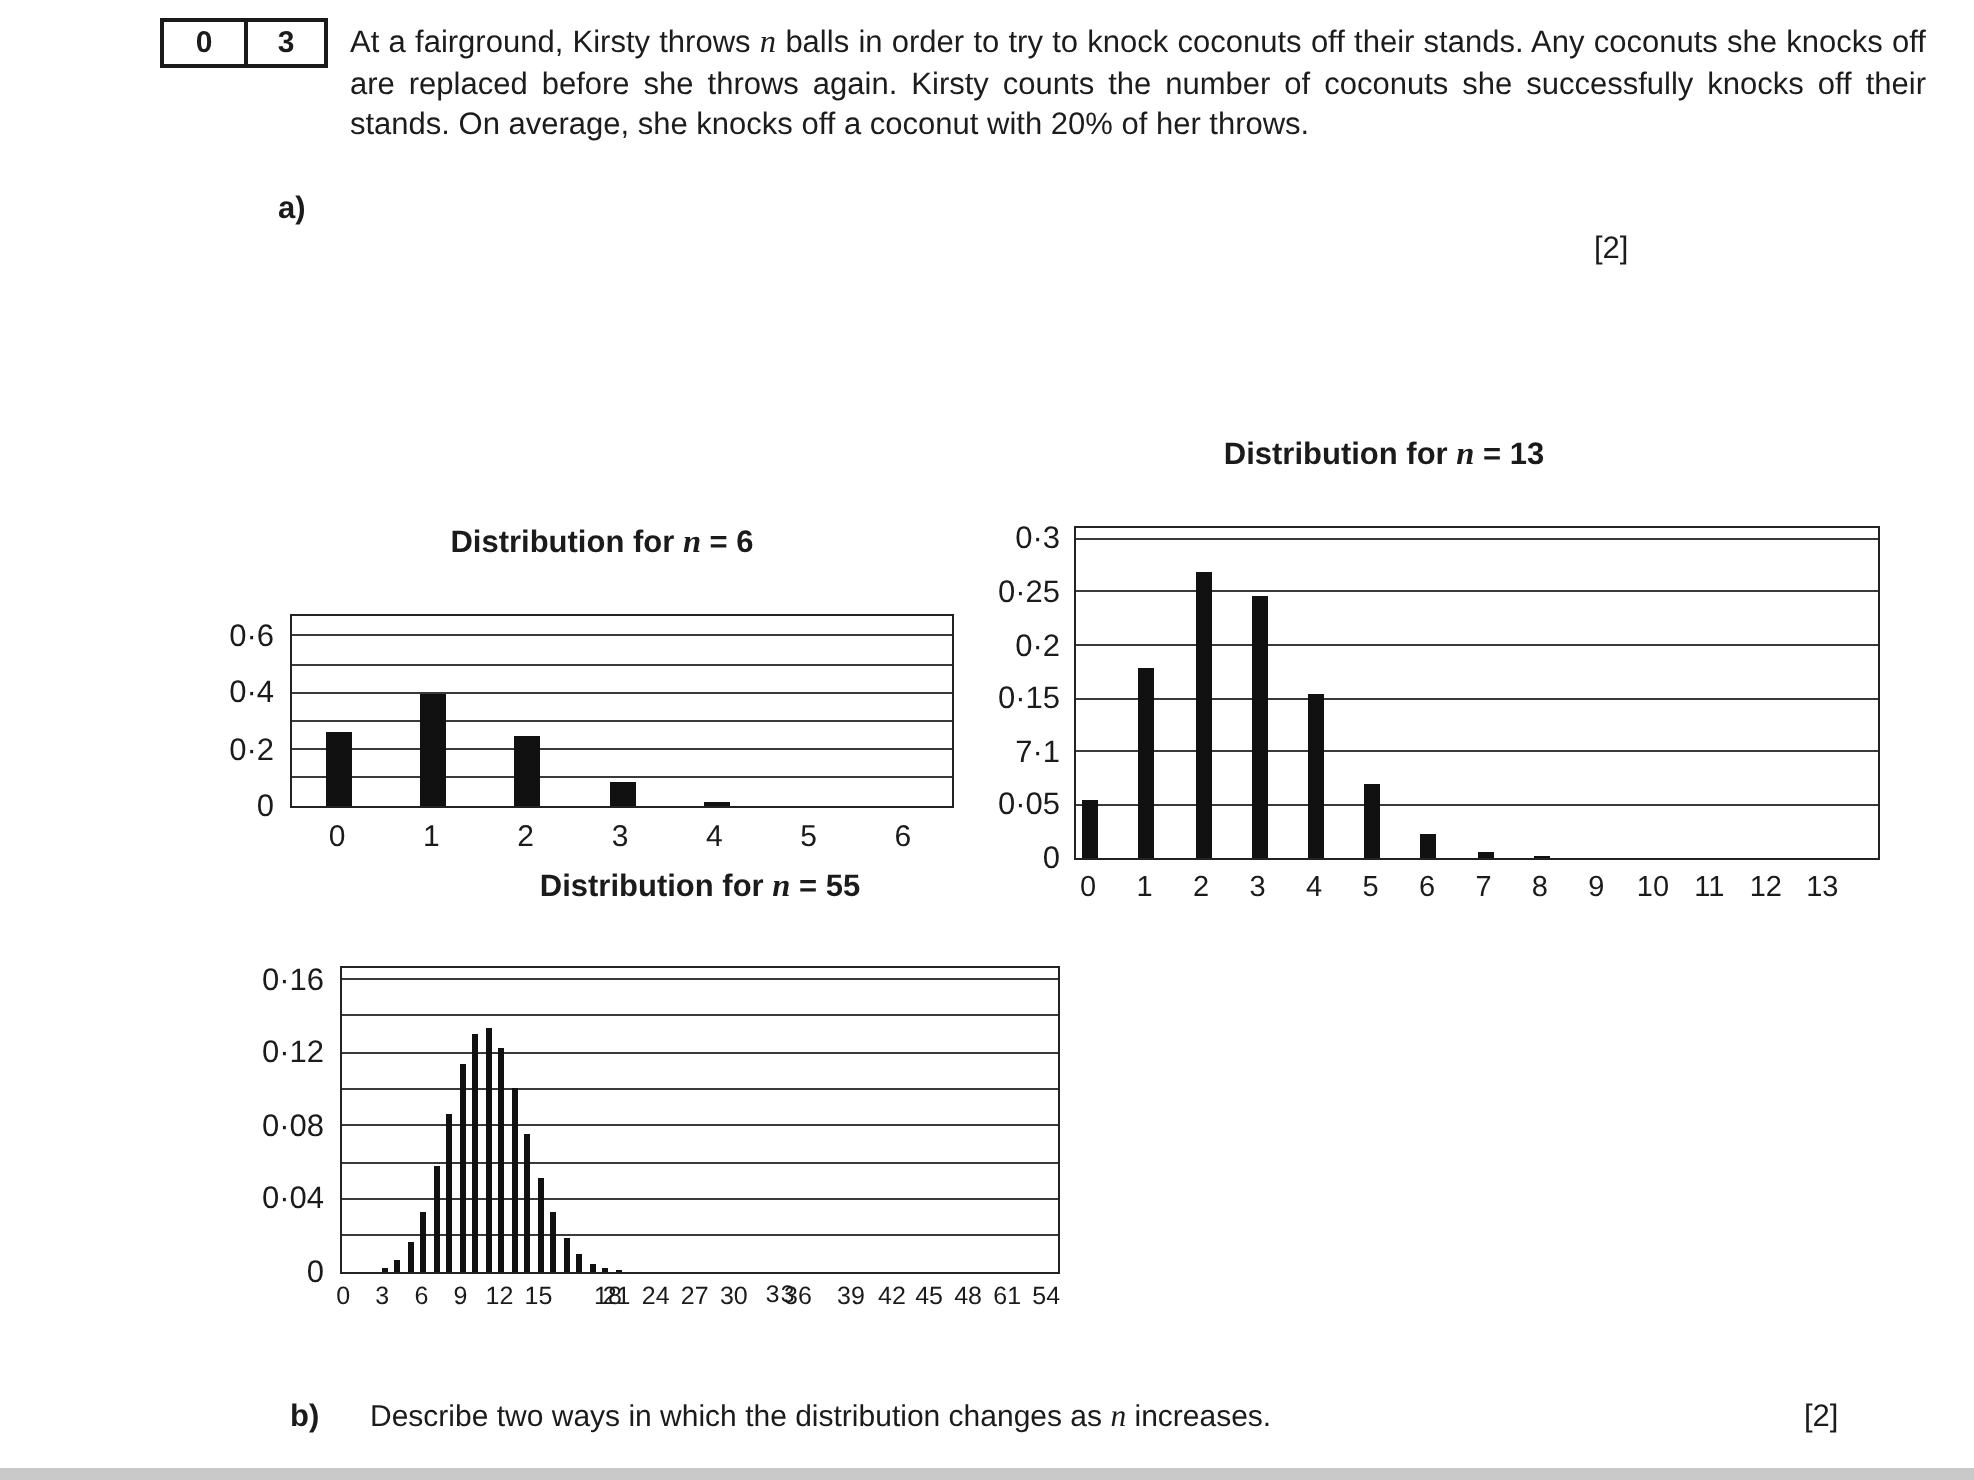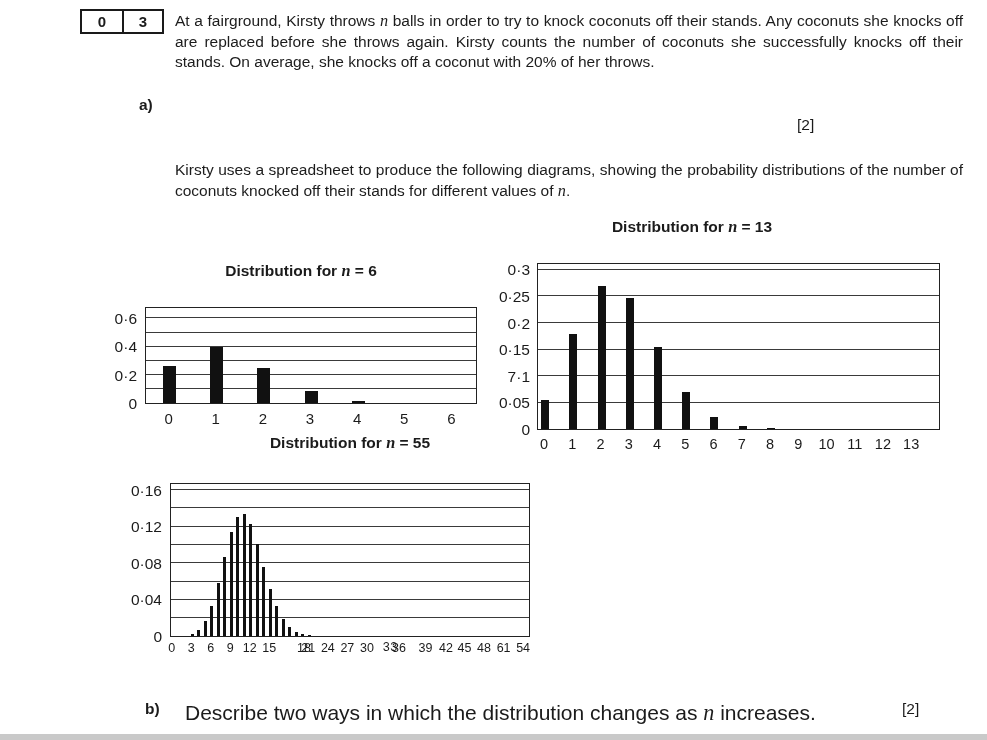--- a/index.html
+++ b/index.html
@@ -17,21 +17,21 @@
 
   .intro { left:175px; top:11px; width:788px; }
   .part-label { position:absolute; font-weight:bold; font-size:15.5px; }
   .part-a-label { left:139px; top:96px; }
   .part-a-text { left:175px; top:95px; width:663px; }
   .marks { position:absolute; font-size:15.5px; }
   .part-a-marks { left:797px; top:116px; }
   .spreadsheet-para { left:175px; top:160px; width:788px; }
 
   .part-b-label { left:145px; top:700px; }
-  .part-b-text { position:absolute; left:185px; top:700px; width:690px; font-size:21px; }
+  .part-b-text { position:absolute; left:185px; top:700px; width:690px; font-size:15px; }
   .part-b-marks { left:902px; top:700px; }
 
   .chart { position:absolute; }
   .chart-title { position:absolute; font-weight:bold; font-size:15.5px; text-align:center; white-space:nowrap; }
   .plot { position:absolute; border:1.4px solid #222; background:#fff; }
   .gridline { position:absolute; left:0; right:0; height:1px; background:#3a3a3a; }
   .bar { position:absolute; bottom:0; }
   .yticks { position:absolute; }
   .ytick { position:absolute; left:0; right:6px; text-align:right; height:18px; line-height:18px; }
   .xticks { position:absolute; height:20px; }
@@ -65,21 +65,20 @@
   <div class="qnum-box">
     <span class="qnum-cell">0</span>
     <span class="qnum-cell">3</span>
   </div>
 
   <div class="para intro"><span>At a fairground, Kirsty throws </span><span class="mn">n</span><span> balls in order to try to knock coconuts off their stands. Any coconuts she knocks off are replaced before she throws again. Kirsty counts the number of coconuts she successfully knocks off their stands. On average, she knocks off a coconut with 20% of her throws.</span></div>
 
   <div class="part-label part-a-label">a)</div>
   <div class="marks part-a-marks">[2]</div>
 
-  <div class="para spreadsheet-para"><span>Kirsty uses a spreadsheet to produce the following diagrams, showing the probability distributions of the number of coconuts knocked off their stands for different values of </span><span class="mn">n</span><span>.</span></div>
 
   <div class="chart chart1">
     <div class="chart-title"><span>Distribution for </span><span class="mn">n</span><span> = 6</span></div>
     <div class="yticks">
         <div class="ytick" style="bottom: -9px;">0</div>
         <div class="ytick" style="bottom: 19.3582px;">0·2</div>
         <div class="ytick" style="bottom: 47.7164px;">0·4</div>
         <div class="ytick" style="bottom: 76.0746px;">0·6</div>
       </div>
     <div class="plot">

